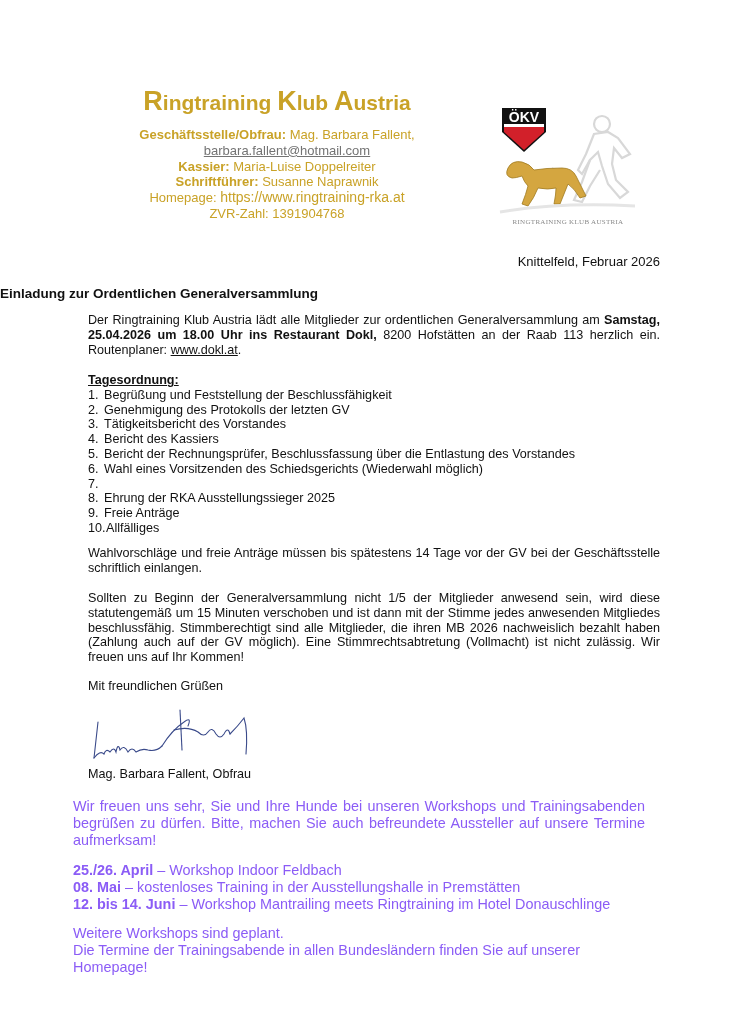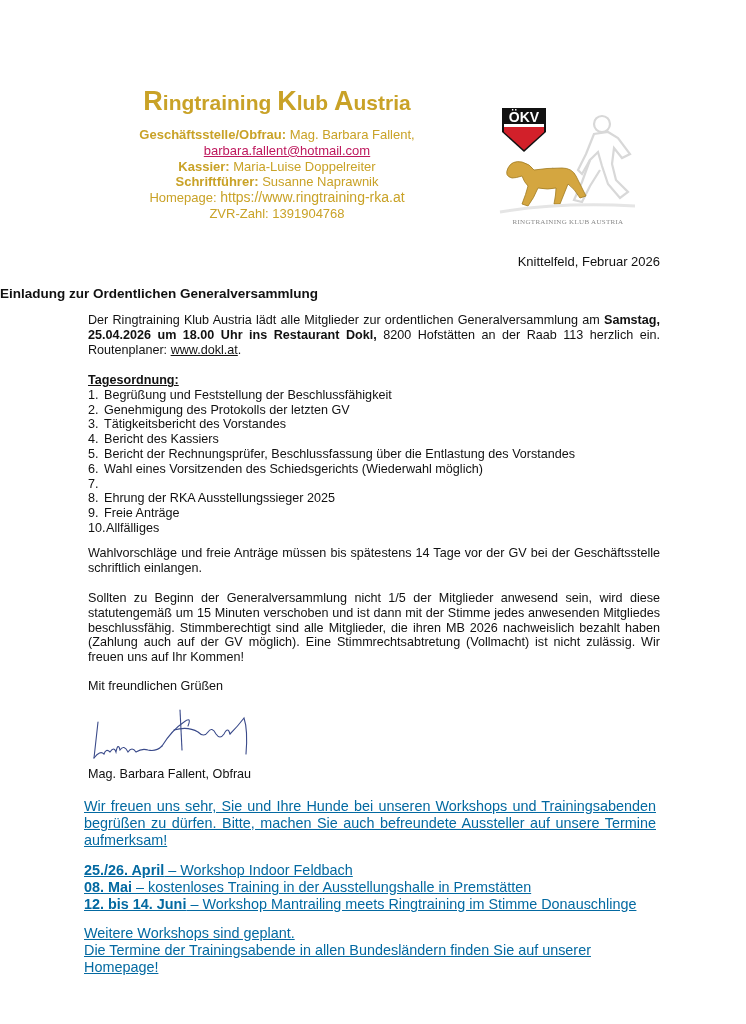--- a/index.html
+++ b/index.html
@@ -6,21 +6,21 @@
   html, body { width: 746px; height: 1024px; background: #ffffff; overflow: hidden; }
   body { font-family: "Liberation Sans", sans-serif; color: #111; position: relative; }
 
   .header { position: absolute; left: 0; top: 0; width: 618px; height: 250px; }
   .club-title { position: absolute; left: 112px; top: 86px; width: 330px; text-align: center;
     color: #c9a227; font-weight: bold; font-size: 21px; letter-spacing: 0px; }
   .club-title .cap { font-size: 27px; }
   .contact { position: absolute; left: 112px; top: 127px; width: 330px; text-align: center;
     color: #c9a227; font-size: 13px; line-height: 15.8px; }
   .contact b { font-weight: bold; }
-  .contact a { color: #be185d; text-decoration: underline; margin-left: 20px; }
+  .contact a { color: #737373; text-decoration: underline; margin-left: 20px; }
   .contact .homepage-url { font-size: 14px; }
 
   .logo { position: absolute; left: 490px; top: 74px; width: 150px; height: 140px; margin-top: 28px; }
 
   .date-line { position: absolute; right: 86px; top: 254px; font-size: 13px; color: #111; }
   .doc-title { position: absolute; left: 0; width: 746px; top: 286px; text-align: left;
     font-weight: bold; font-size: 13.5px; }
 
   .content { position: absolute; left: 88px; width: 572px; font-size: 12.6px; line-height: 14.8px; color: #111; }
   .justify { text-align: justify; text-align-last: left; }
@@ -34,21 +34,21 @@
   .agenda .num { width: 16px; flex-shrink: 0; }
   .agenda .num.wide { width: 18px; }
 
   .proposals { top: 546px; }
   .quorum { top: 591px; }
   .greeting { top: 679px; }
 
   .signature { position: absolute; left: 88px; top: 700px; width: 180px; height: 60px; }
   .signer { top: 767px; }
 
-  .workshops { position: absolute; left: 84px; width: 572px; font-size: 14.4px; line-height: 16.8px; color: #0369a1; text-decoration: underline; }
+  .workshops { position: absolute; left: 73px; width: 572px; font-size: 14.4px; line-height: 16.8px; color: #8b5cf6; }
   .ws-intro { top: 798px; }
   .events { top: 862px; }
   .events b { font-weight: bold; }
   .closing { top: 925px; }
 </style>
 </head>
 <body>
 
 <div class="header">
   <div class="club-title">
@@ -161,19 +161,19 @@
   </svg>
 </div>
 
 <div class="content signer">Mag. Barbara Fallent, Obfrau</div>
 
 <div class="workshops justify ws-intro">Wir freuen uns sehr, Sie und Ihre Hunde bei unseren Workshops und Trainingsabenden begrüßen zu dürfen. Bitte, machen Sie auch befreundete Aussteller auf unsere Termine aufmerksam!</div>
 
 <div class="workshops events">
   <div><b>25./26. April</b><span> – Workshop Indoor Feldbach</span></div>
   <div><b>08. Mai</b><span> – kostenloses Training in der Ausstellungshalle in Premstätten</span></div>
-  <div><b>12. bis 14. Juni</b><span> – Workshop Mantrailing meets Ringtraining im Stimme Donauschlinge</span></div>
+  <div><b>12. bis 14. Juni</b><span> – Workshop Mantrailing meets Ringtraining im Hotel Donauschlinge</span></div>
 </div>
 
 <div class="workshops closing">
   <div>Weitere Workshops sind geplant.</div>
   <div>Die Termine der Trainingsabende in allen Bundesländern finden Sie auf unserer Homepage!</div>
 </div>
 
 </body></html>

